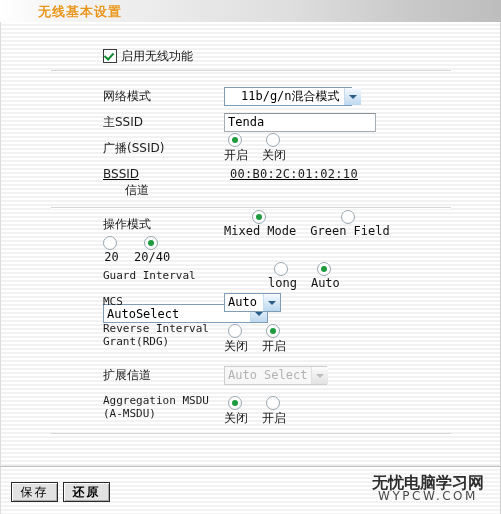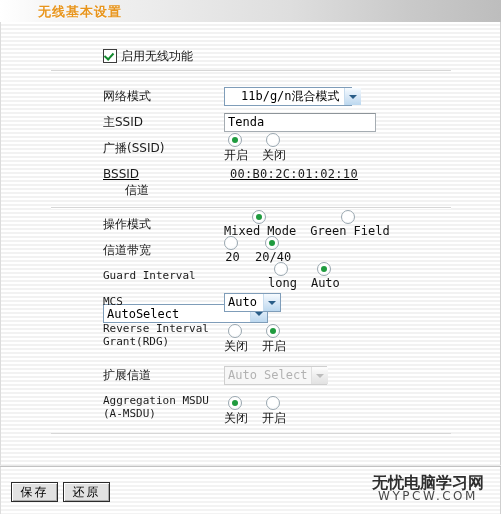--- a/index.html
+++ b/index.html
@@ -238,21 +238,21 @@
     font-family: "DejaVu Sans", sans-serif;
     font-size: 12px;
     color: #000;
     text-align: center;
     line-height: 18px;
     letter-spacing: 2px;
     padding: 0 4px;
     cursor: pointer;
   }
   .btn-save { left: 10px; }
-  .btn-reset { left: 62px; }
+  .btn-reset { left: 62px; font-weight: bold; }
 
   .watermark {
     position: absolute;
     left: 363px; top: 474px;
     width: 130px;
     text-align: center;
     user-select: none;
   }
   .watermark .wm-cn {
     font-family: "DejaVu Serif", serif;
@@ -348,21 +348,20 @@
           <span>Mixed Mode</span>
         </span>
         <span class="radio-item mono">
           <span class="rb"></span>
           <span>Green Field</span>
         </span>
       </span>
     </div>
 
     <div class="row" style="top: 216px;">
-      <span class="lbl">信道带宽</span>
       <span class="ctl radio-grp">
         <span class="radio-item mono">
           <span class="rb"></span>
           <span>20</span>
         </span>
         <span class="radio-item mono">
           <span class="rb on"></span>
           <span>20/40</span>
         </span>
       </span>

